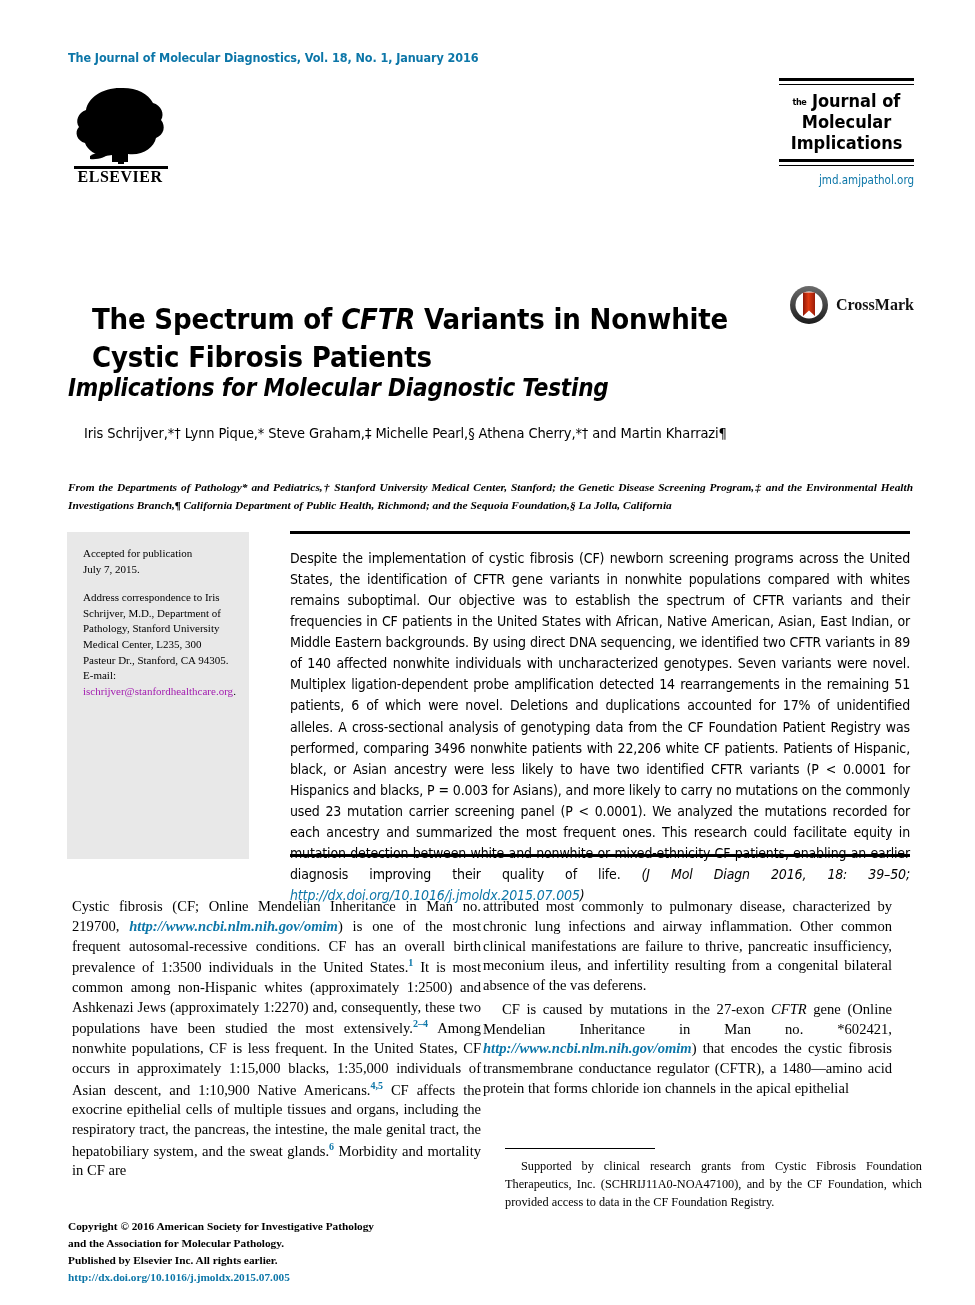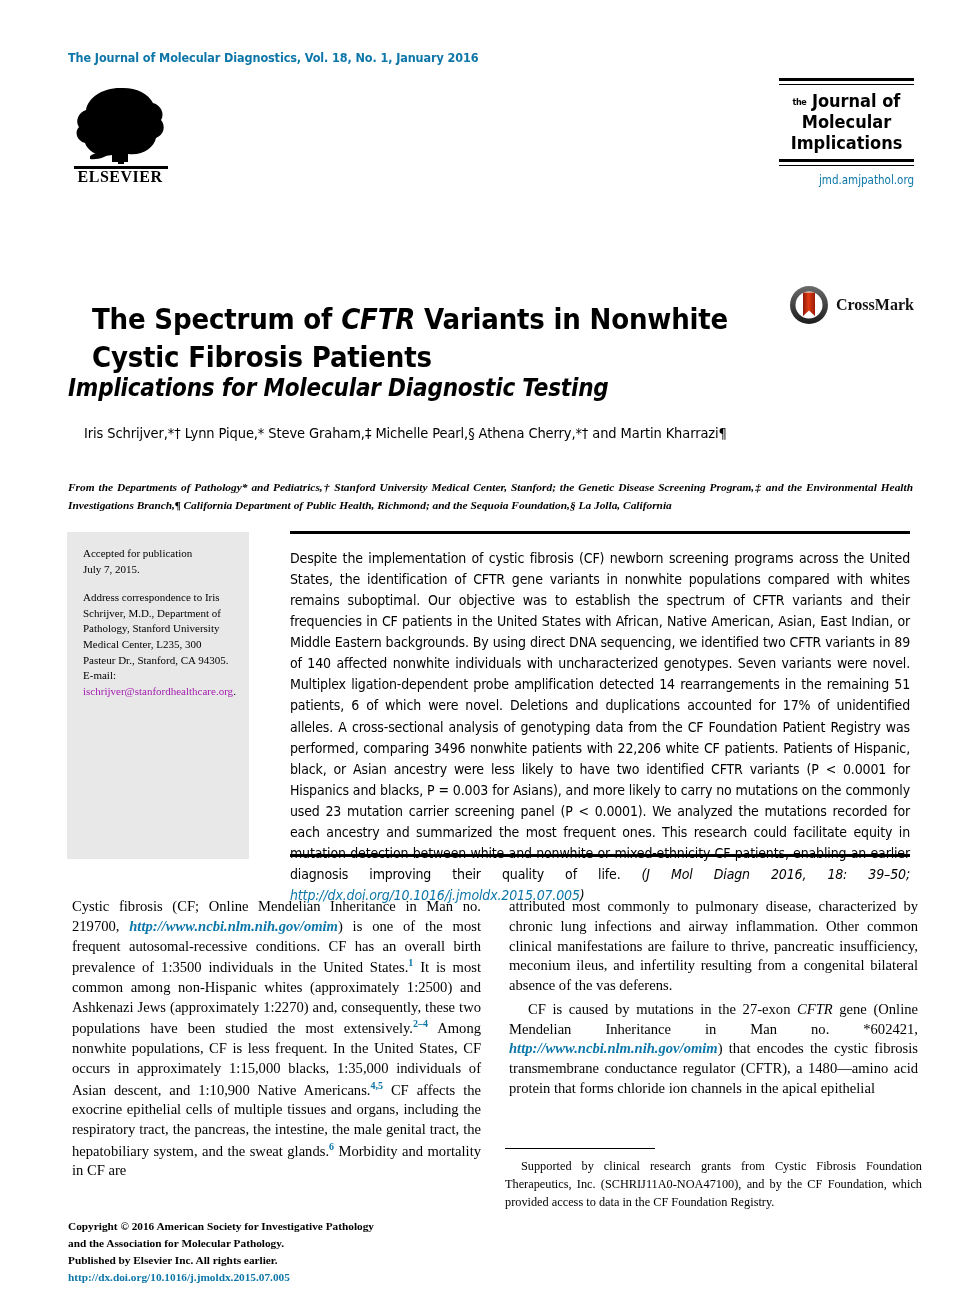--- a/index.html
+++ b/index.html
@@ -206,21 +206,21 @@
   .col {
     position: absolute;
     top: 893px;
     width: 417px;
     font-family: "Liberation Serif", serif;
     font-size: 14.6px;
     line-height: 1.355;
     text-align: justify;
   }
   .col-left  { left: 68px; }
-  .col-right { left: 505px; font-family: Liberation Serif, serif; }
+  .col-right { left: 479px; font-family: Liberation Serif, serif; }
   .col p { margin: 4px; text-indent: 0; }
   .col p + p { text-indent: 1.3em; }
   .col a { color: #0c76a8; text-decoration: none; font-style: italic; font-weight: bold; }
   .col sup { color: #0c76a8; font-size: 10px; font-weight: bold; }
   .col i { font-style: italic; }
 
   
   .footnote-rule {
     position: absolute;
     left: 505px;

